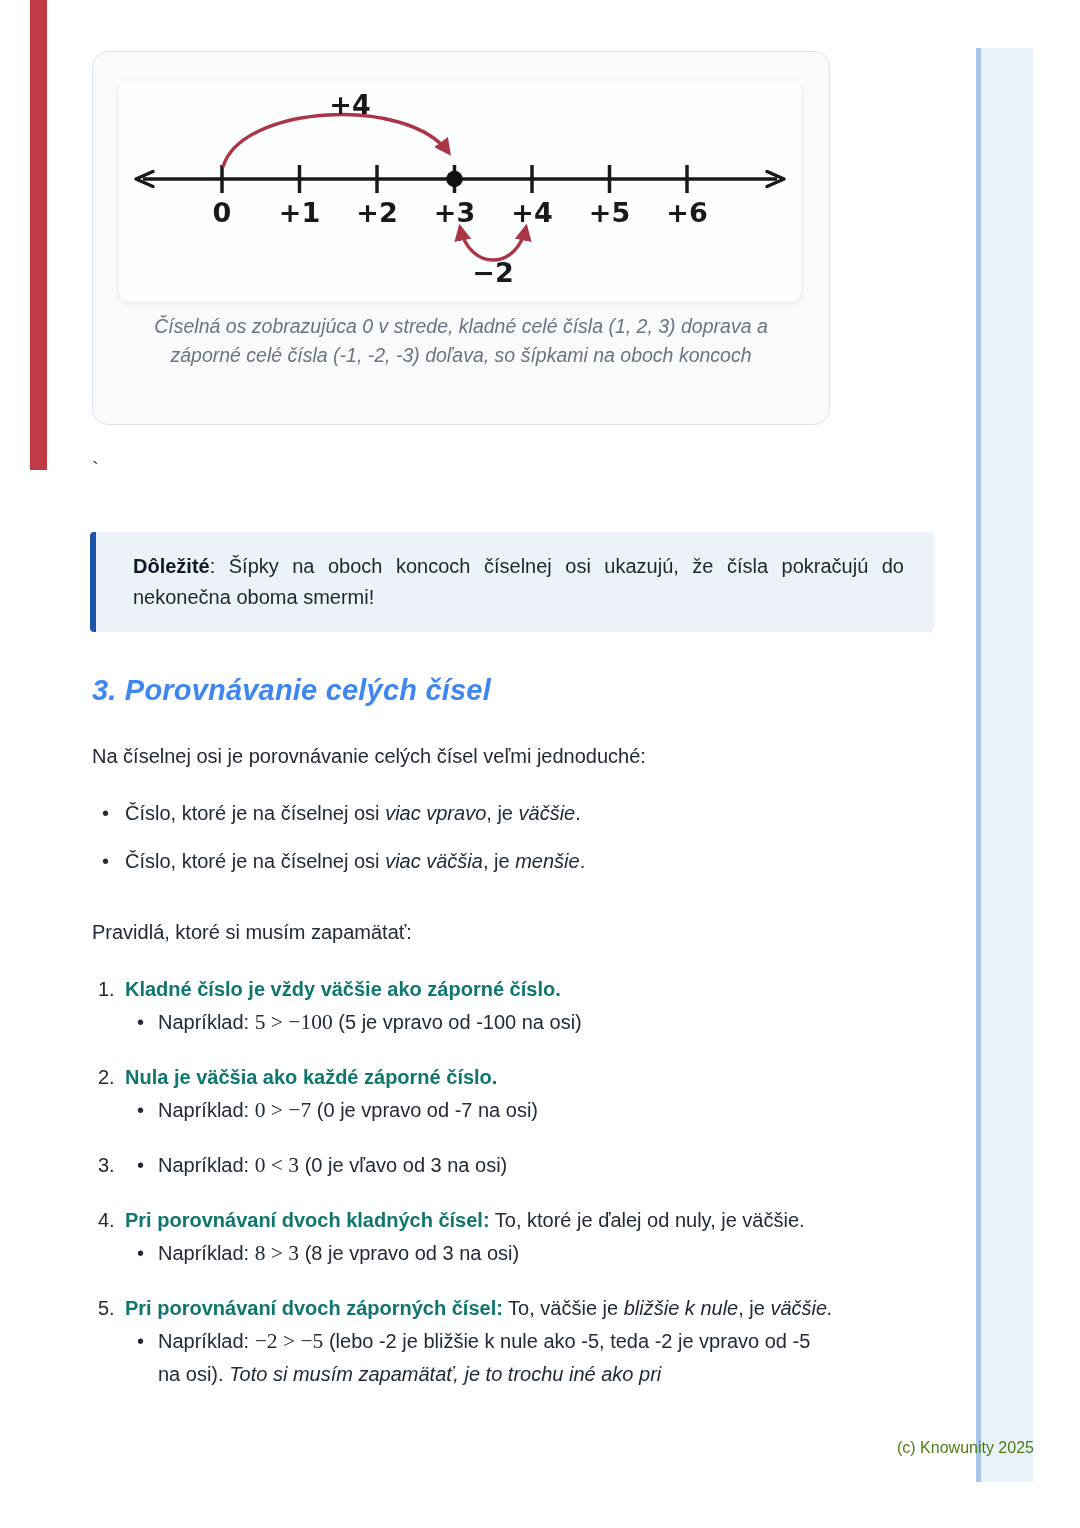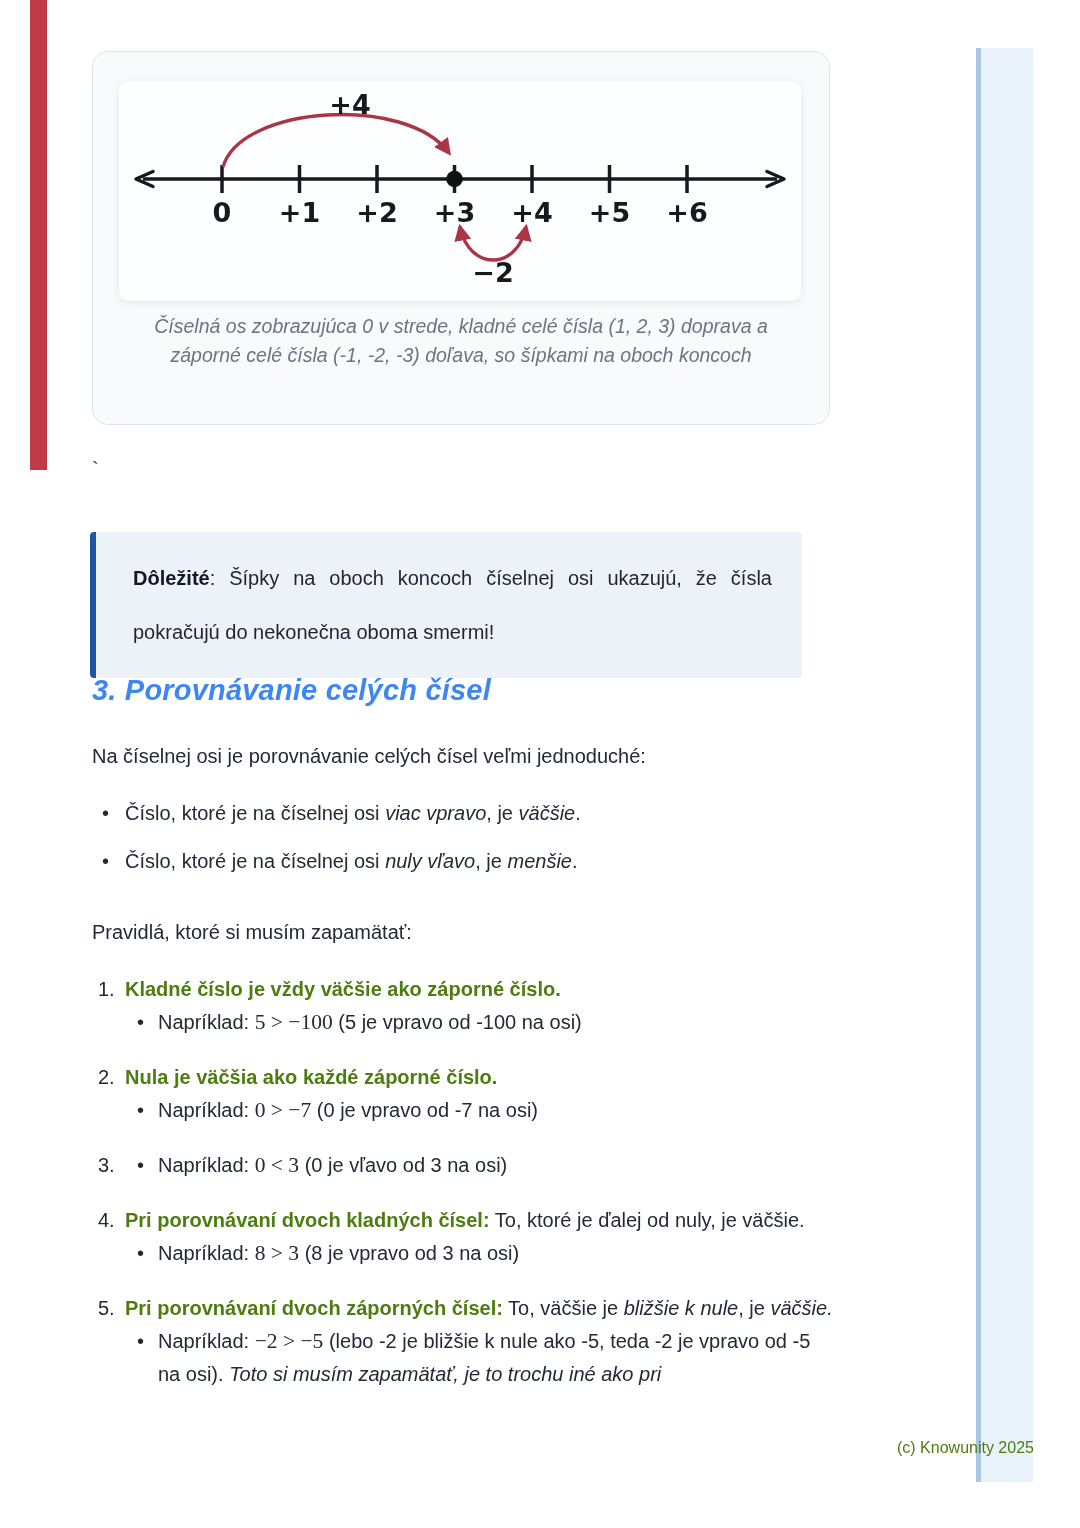--- a/index.html
+++ b/index.html
@@ -16,44 +16,44 @@
   .figure-card { position:absolute; left:92px; top:51px; width:738px; height:374px;
                  background:#f8fafc; border:1.5px solid #dce5ef; border-radius:16px; box-sizing:border-box; }
   .figure-panel { position:absolute; left:26px; top:29px; width:682px; height:220px;
                   background:#fdfeff; border-radius:10px; box-shadow:0 2px 8px rgba(20,30,60,.08); }
   .figure-panel svg { position:absolute; left:0; top:0; }
   .caption { position:absolute; left:0; width:100%; top:260px; text-align:center;
              font-style:italic; color:#6a7480; font-size:19.5px; line-height:29px; }
 
   .stray { position:absolute; left:92px; top:458px; font-size:20px; color:#374151; }
 
-  .note-box { position:absolute; left:90px; top:532px; width:712px; box-sizing:border-box;
+  .note-box { position:absolute; left:90px; top:532px; width:844px; box-sizing:border-box;
               background:#edf1f8; border-left:6px solid #1d55a8; border-radius:4px;
-              padding:19px 30px 19px 37px; font-size:20px; line-height:54px;
+              padding:19px 30px 19px 37px; font-size:20px; line-height:31px;
               text-align:justify; color:#1c2531; }
   .note-box b { color:#111827; }
 
   .heading { position:absolute; left:92px; top:674px; font-size:29px; font-weight:bold;
              color:#3e86f2; letter-spacing:0.2px;font-style:italic; }
 
   .content { position:absolute; left:92px; top:740px; width:742px; font-size:20px;
              line-height:33px; color:#212a36; }
   .it { font-style:italic;margin-top:32px; }
   .math { font-family:"Liberation Serif",serif; font-size:21.5px;text-align:right; }
 
   ul.main-bullets { margin:24px 0 0 0; padding:0; list-style:none; }
   ul.main-bullets > li { position:relative; padding-left:33px; margin-bottom:15px; }
   .dot { position:absolute; left:10px; top:0; }
 
   .rules-intro { margin-top:38px; }
 
   ol.rules { margin:24px 0 0 0; padding:0; list-style:none; }
   ol.rules > li { position:relative; padding-left:33px; margin-bottom:22px; }
   .rule-num { position:absolute; left:6px; top:0; }
-  .rule-title b { color:#4d7c0f; }
+  .rule-title b { color:#0f766e; }
   .rule-example { position:relative; padding-left:33px; }
   .rule-example .dot { left:12px; }
 </style>
 </head>
 <body>
 
 <div class="page">
 
   <div class="red-bar"></div>
 
@@ -113,21 +113,21 @@
   <div class="note-box"><b>Dôležité</b><span>: Šípky na oboch koncoch číselnej osi ukazujú, že čísla pokračujú do nekonečna oboma smermi!</span></div>
 
   <div class="heading">3. Porovnávanie celých čísel</div>
 
   <div class="content">
 
     <div class="intro">Na číselnej osi je porovnávanie celých čísel veľmi jednoduché:</div>
 
     <ul class="main-bullets">
       <li><span class="dot">•</span><span>Číslo, ktoré je na číselnej osi </span><span class="it">viac vpravo</span><span>, je </span><span class="it">väčšie</span><span>.</span></li>
-      <li><span class="dot">•</span><span>Číslo, ktoré je na číselnej osi </span><span class="it">nuly vľavo</span><span>, je </span><span class="it">menšie</span><span>.</span></li>
+      <li><span class="dot">•</span><span>Číslo, ktoré je na číselnej osi </span><span class="it">viac väčšia</span><span>, je </span><span class="it">menšie</span><span>.</span></li>
     </ul>
 
     <div class="rules-intro">Pravidlá, ktoré si musím zapamätať:</div>
 
     <ol class="rules">
 
       <li>
         <span class="rule-num">1.</span>
         <div class="rule-title"><b>Kladné číslo je vždy väčšie ako záporné číslo.</b></div>
         <div class="rule-example"><span class="dot">•</span><span>Napríklad: </span><span class="math">5 &gt; −100</span><span> (5 je vpravo od -100 na osi)</span></div>

